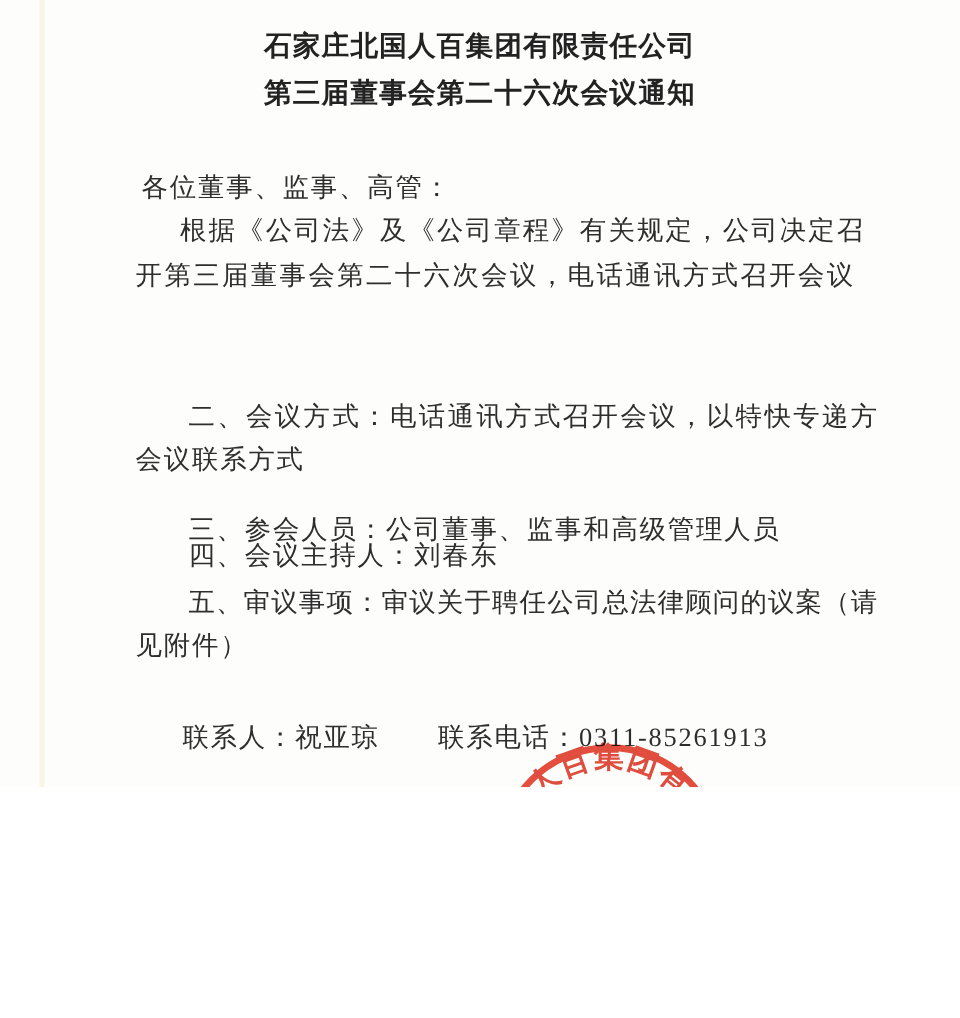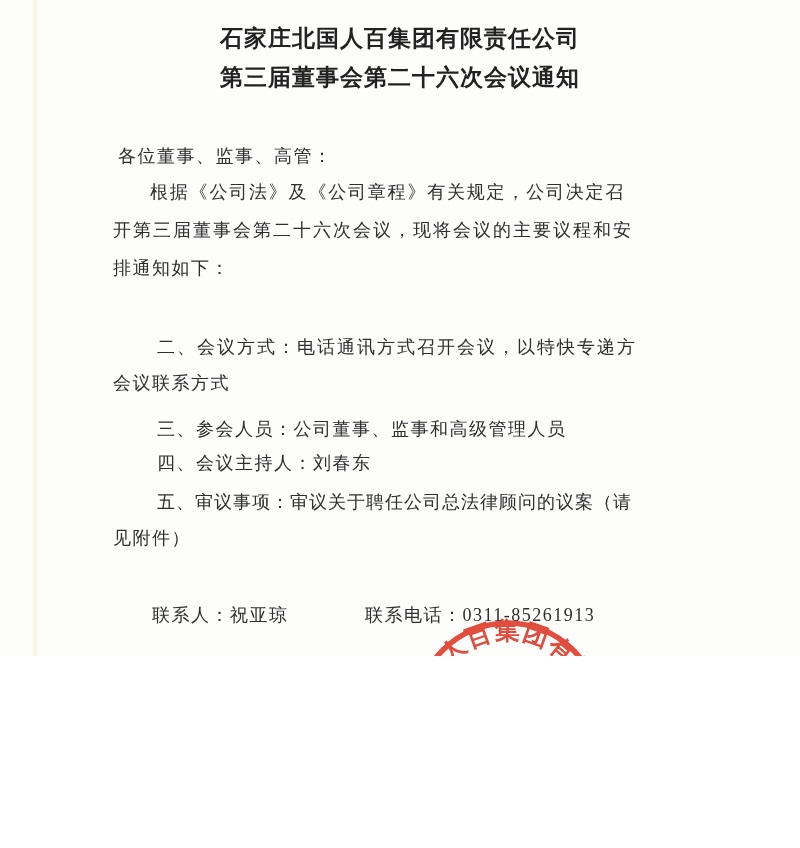--- a/index.html
+++ b/index.html
@@ -18,21 +18,21 @@
   .title{
     position:absolute;left:0;right:0;margin:0;
     text-align:center;
     font-size:23px;font-weight:700;letter-spacing:1px;
     color:#222;line-height:30px;
   }
   .t1{top:24px;}
   .t2{top:63px;}
   .ln{
     position:absolute;
-    font-size:18px;line-height:30px;letter-spacing:1.5px;
+    font-size:22px;line-height:30px;letter-spacing:1.5px;
     white-space:nowrap;color:#2e2e2e;
   }
   .ls18{letter-spacing:1.8px;}
   .ls20{letter-spacing:2px;}
   .ls10{letter-spacing:1px;}
   .ls05{letter-spacing:.5px;}
   .stamp-wrap{
     position:absolute;left:398px;top:605px;width:220px;height:220px;
     mix-blend-mode:multiply;opacity:.9;
     filter:blur(.3px);
@@ -52,26 +52,25 @@
 
 <div class="page">
   <div class="scan-band"></div>
 
   <h1 class="title t1">石家庄北国人百集团有限责任公司</h1>
   <h1 class="title t2">第三届董事会第二十六次会议通知</h1>
 
   <div class="ln" style="top:141px;left:118px">各位董事、监事、高管：</div>
 
   <div class="ln ls18" style="top:177px;left:150px">根据《公司法》及《公司章程》有关规定，公司决定召</div>
-  <div class="ln ls20" style="top:215px;left:113px">开第三届董事会第二十六次会议，现将会议的主要议程和安</div>
-  <div class="ln" style="top:253px;left:113px">排通知如下：</div>
+  <div class="ln ls20" style="top:215px;left:113px">开第三届董事会第二十六次会议，电话通讯方式召开会议</div>
 
   <div class="ln ls20" style="top:332px;left:157px">二、会议方式：电话通讯方式召开会议，以特快专递方</div>
   <div class="ln" style="top:368px;left:113px">会议联系方式</div>
-  <div class="ln" style="top:414px;left:157px">三、参会人员：公司董事、监事和高级管理人员</div>
+  <div class="ln" style="top:426px;left:157px">三、参会人员：公司董事、监事和高级管理人员</div>
   <div class="ln" style="top:448px;left:157px">四、会议主持人：刘春东</div>
   <div class="ln ls10" style="top:487px;left:157px">五、审议事项：审议关于聘任公司总法律顾问的议案（请</div>
   <div class="ln" style="top:523px;left:113px">见附件）</div>
 
   <div class="ln" style="top:600px;left:152px">联系人：祝亚琼</div>
   <div class="ln" style="top:600px;left:365px">联系电话：0311-85261913</div>
 
   <div class="ln ls05" style="top:706px;left:337px">石家庄北国人百集团有限任公司</div>
 
   <div class="stamp-wrap">

